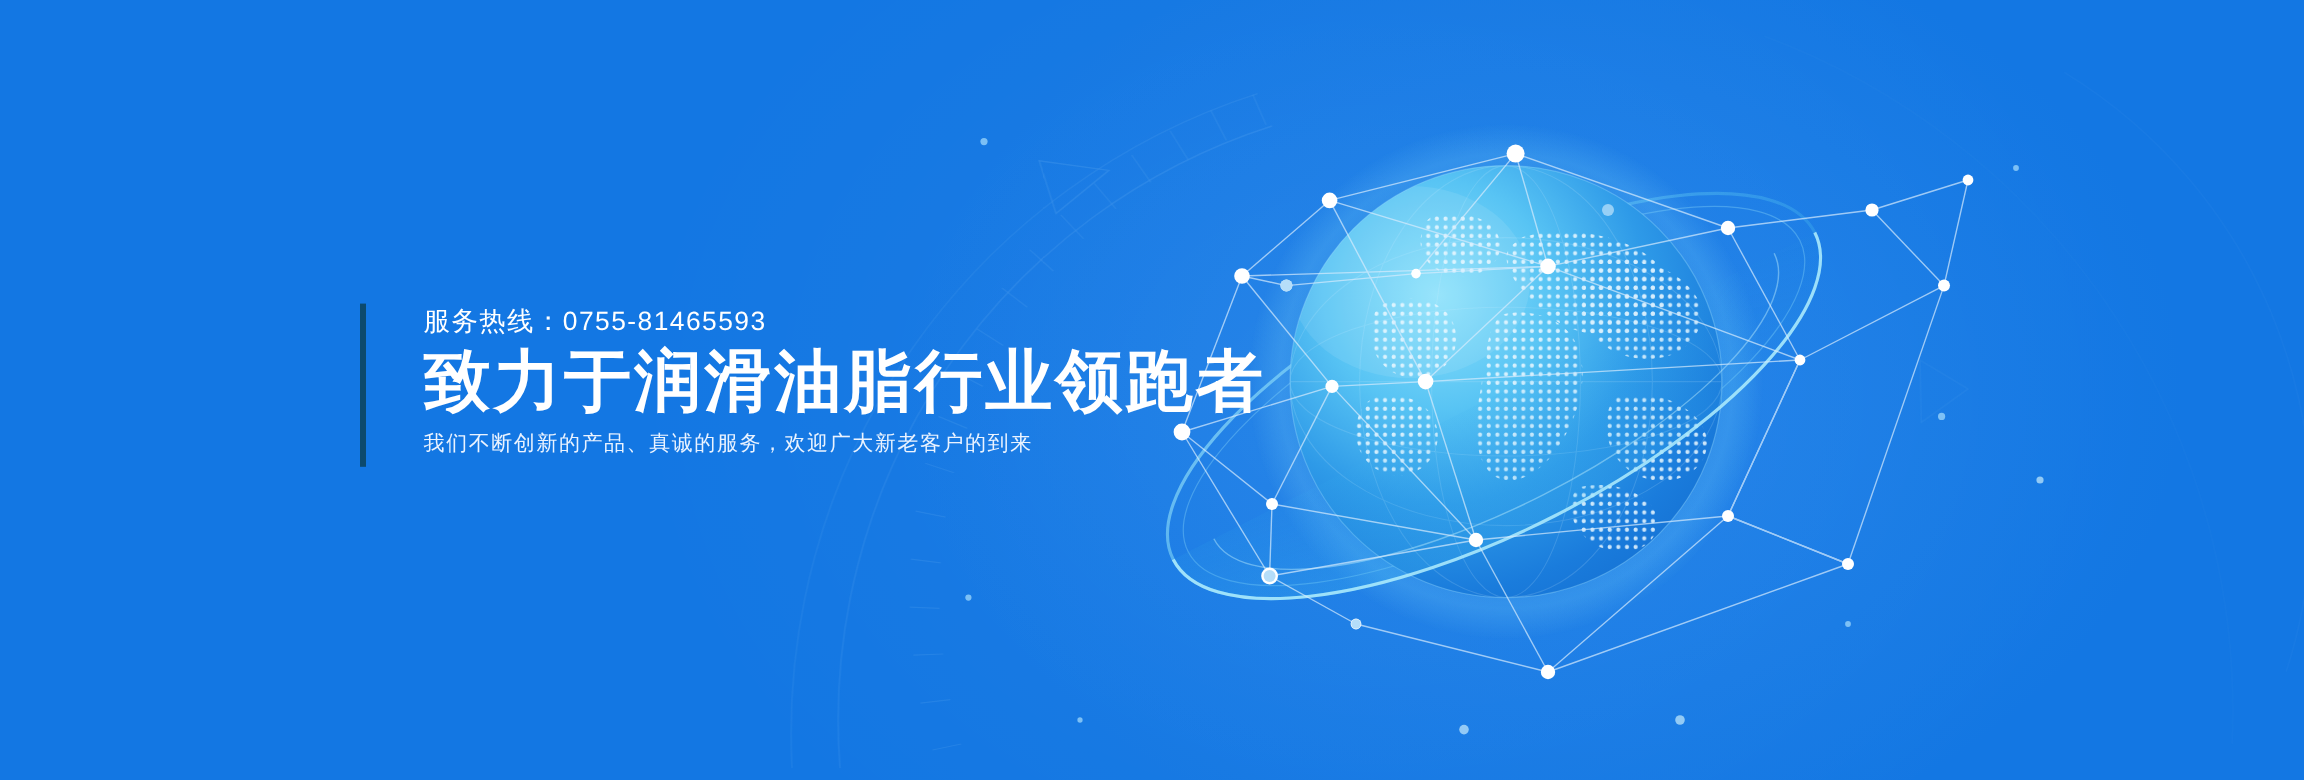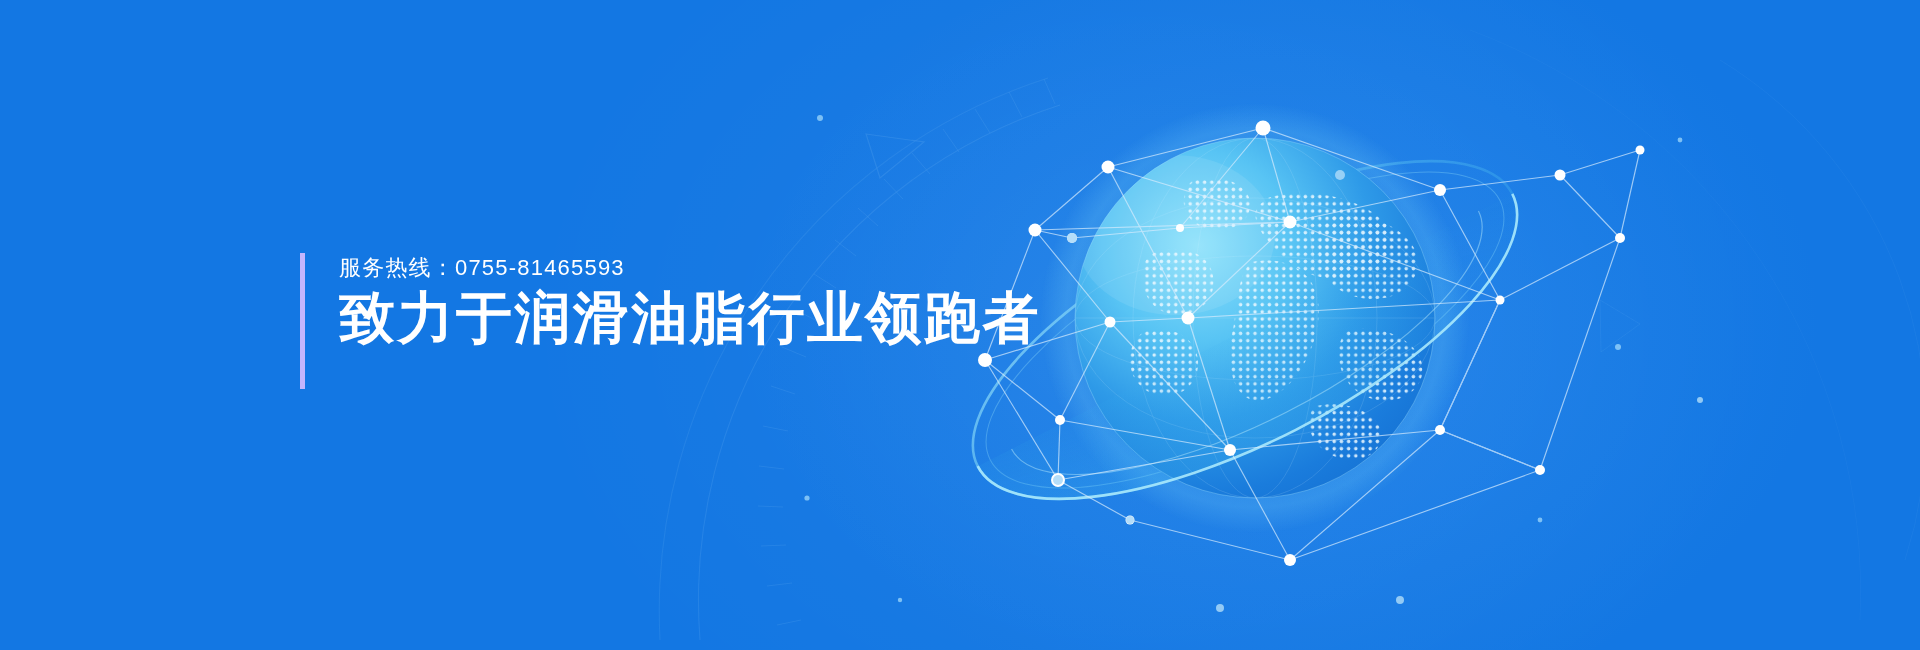--- a/index.html
+++ b/index.html
@@ -26,22 +26,22 @@
   .deco-svg, .globe-svg {
     position:absolute; top:0; left:0;
     width:1920px; height:650px;
     pointer-events:none;
   }
 
   
   .text-block {
     position:absolute;
     left:300px; top:253px;
-    padding-left:34px;
-    border-left:5px solid #c4b5fd;
+    padding-left:48px;
+    border-left:5px solid #0c4a6e;
     height:136px;
   }
   .hotline {
     color:#ffffff;
     font-size:22px;
     letter-spacing:1.2px;
     line-height:30px;
     font-weight:400;
     white-space:nowrap;
   }
@@ -280,15 +280,16 @@
       <circle cx="1130" cy="520" r="4"></circle>
       <circle cx="1220" cy="608" r="4"></circle>
       <circle cx="1400" cy="600" r="4"></circle>
       <circle cx="1700" cy="400" r="3"></circle>
     </g>
   </svg>
 
   <div class="text-block">
     <div class="hotline">服务热线：0755-81465593</div>
     <div class="headline">致力于润滑油脂行业领跑者</div>
+    <div class="subtitle">我们不断创新的产品、真诚的服务，欢迎广大新老客户的到来</div>
   </div>
 
 </div>
 
 </body></html>

